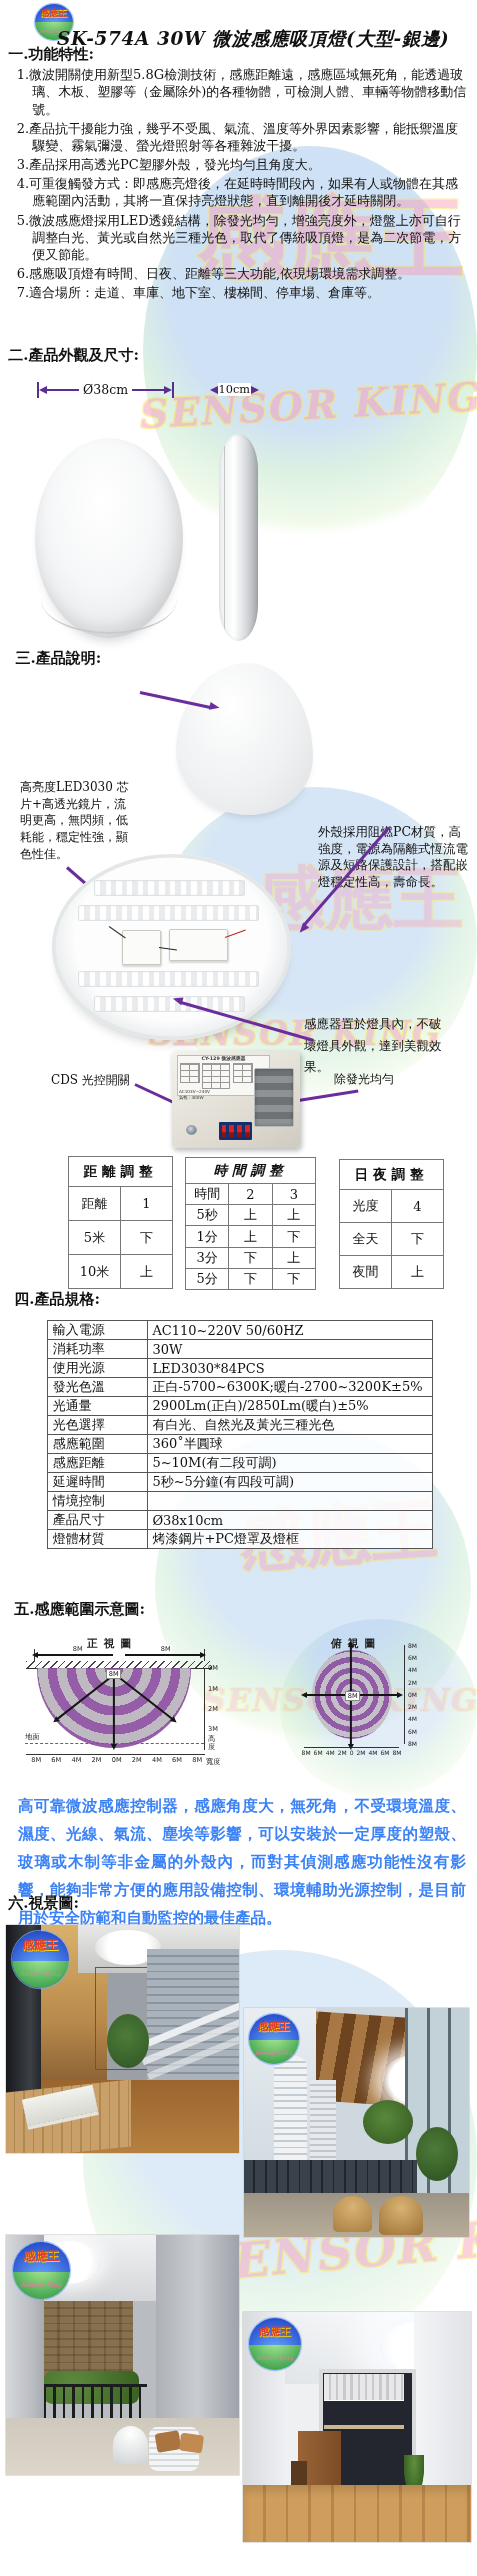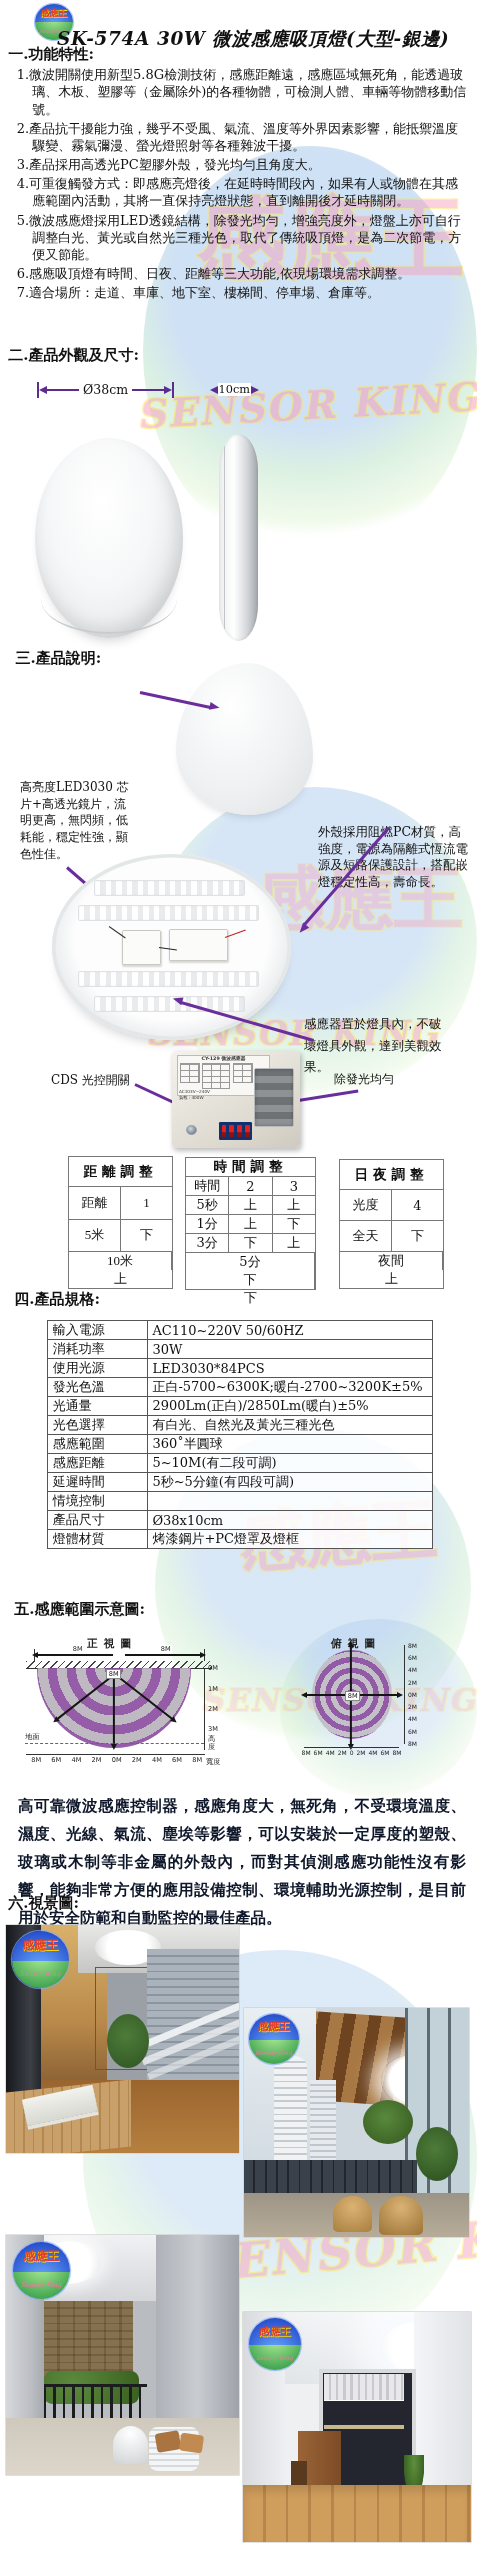--- a/index.html
+++ b/index.html
@@ -13,21 +13,21 @@
   .wmt{position:absolute;font-weight:bold;color:#f79bb5;white-space:nowrap;
        text-shadow:-1.2px -1.2px 0 #ffe24d,1.2px -1.2px 0 #ffe24d,-1.2px 1.2px 0 #ffe24d,1.2px 1.2px 0 #ffe24d;}
   .wme{font-style:italic;letter-spacing:1.8px;}
   
   .h1{position:absolute;font-weight:bold;font-size:15px;}
   .title{position:absolute;font-weight:bold;font-size:18.5px;letter-spacing:0.6px;white-space:nowrap;}
   .feat-list{position:absolute;left:16.7px;top:66px;width:454px;}
   .feat{font-size:13px;line-height:17.3px;padding-left:15.5px;text-indent:-15.5px;margin-bottom:1.8px;}
   .ann{position:absolute;font-size:12px;line-height:16.7px;}
   .summary{position:absolute;left:18px;top:1792px;width:448px;font-size:15.5px;line-height:28px;
-           font-weight:bold;color:#0f172a;text-align:justify;font-family:Liberation Sans, sans-serif;}
+           font-weight:bold;color:#3b82f6;text-align:justify;font-family:Liberation Sans, sans-serif;}
   
   .badge{position:absolute;border-radius:50%;overflow:hidden;display:flex;flex-direction:column;
          box-shadow:0 0 0 1.2px rgba(130,170,255,.65);}
   .badge .bt{flex:1.1;background:radial-gradient(circle at 50% 130%,#6db0ff,#1536c0);display:flex;align-items:center;justify-content:center;
              color:#e23b2e;font-weight:bold;text-shadow:0.6px 0.6px 0 #ffd700;}
   .badge .bb{flex:1;background:radial-gradient(circle at 50% -30%,#b8f09a,#1d8f3c);display:flex;align-items:center;justify-content:center;
              color:#f07aa0;font-style:italic;}
   
   .dim{position:absolute;display:flex;align-items:center;color:#5b2d91;}
   .dim .bar{width:1.8px;height:15.5px;background:#5b2d91;}
@@ -68,21 +68,21 @@
       repeating-linear-gradient(0deg,transparent 0 5.4px,#999 5.4px 6px),repeating-linear-gradient(90deg,transparent 0 8.3px,#999 8.3px 9px);}
   .dip{position:absolute;left:47px;bottom:8.3px;width:31px;height:18px;background:#12306e;border-radius:1.2px;display:flex;align-items:center;justify-content:space-around;padding:0 1.2px;}
   .dip span{display:block;width:4.8px;height:12px;background:#d22;border-radius:0.6px;box-shadow:inset 0 -4.8px 0 #901010;}
   .cds{position:absolute;left:14.3px;bottom:13px;width:8.3px;height:8.3px;border-radius:50%;background:radial-gradient(circle at 40% 35%,#cfd8e2,#5a6672);border:1.2px solid #9aa2aa;}
   .term{position:absolute;right:6px;top:16.7px;width:38px;height:57px;background:
       repeating-linear-gradient(0deg,#8f9294 0 7.2px,#6f7274 7.2px 14.3px);border:1.2px solid #b9bcbe;border-radius:1.8px;box-shadow:inset 0 0 3.6px rgba(0,0,0,.3);}
   
   .adj{position:absolute;border:0.6px solid #777;background:#fff;display:flex;flex-direction:column;text-align:center;}
   .adj .tt{display:flex;align-items:center;justify-content:center;font-weight:bold;font-size:13.7px;letter-spacing:4.8px;border-bottom:0.6px solid #777;}
   .adj .r{display:flex;flex:1;border-bottom:0.6px solid #777;}
-  .adj .r:last-child{border-bottom:none;flex-direction:column;}
+  .adj .r:last-child{border-bottom:none;}
   .adj .c{flex:1;display:flex;align-items:center;justify-content:center;font-size:13px;border-right:0.6px solid #777;}
   .adj .c:last-child{border-right:none;}
   
   .spec{position:absolute;left:47px;top:1320px;width:384px;border:1.2px solid #555;background:rgba(255,255,255,.85);}
   .spec .row{display:flex;border-bottom:0.6px solid #555;min-height:18px;}
   .spec .row:last-child{border-bottom:none;}
   .spec .lab{width:89px;border-right:0.6px solid #555;font-size:13px;display:flex;align-items:center;justify-content:space-between;padding:0 4.8px;white-space:nowrap;}
   .spec .val{flex:1;font-size:13px;display:flex;align-items:center;padding:0 4.8px;white-space:nowrap;}
   
   .rangebox{position:absolute;font-family:"DejaVu Sans","Liberation Sans",sans-serif;}
@@ -208,37 +208,37 @@
       <div class="cds"></div>
       <div class="dip">
           <span></span>
           <span></span>
           <span></span>
           <span></span>
         </div>
       <div class="term"></div>
     </div>
 
-    <div class="adj" style="left:68px;top:1156px;width:103px;height:131px;font-family:Liberation Serif, serif;">
+    <div class="adj" style="left:68px;top:1156px;width:103px;height:131px;">
       <div class="tt" style="height:29px;">距離調整</div>
       <div class="r">
           <div class="c">距離</div>
           <div class="c">1</div>
         </div>
       <div class="r">
           <div class="c">5米</div>
           <div class="c">下</div>
         </div>
       <div class="r">
           <div class="c">10米</div>
           <div class="c">上</div>
         </div>
     </div>
     <div class="adj" style="left:185px;top:1157px;width:129px;height:131px;">
-      <div class="tt" style="height:25px;">時間調整</div>
+      <div class="tt" style="height:25px;font-style:italic;">時間調整</div>
       <div class="r">
           <div class="c">時間</div>
           <div class="c">2</div>
           <div class="c">3</div>
         </div>
       <div class="r">
           <div class="c">5秒</div>
           <div class="c">上</div>
           <div class="c">上</div>
         </div>

